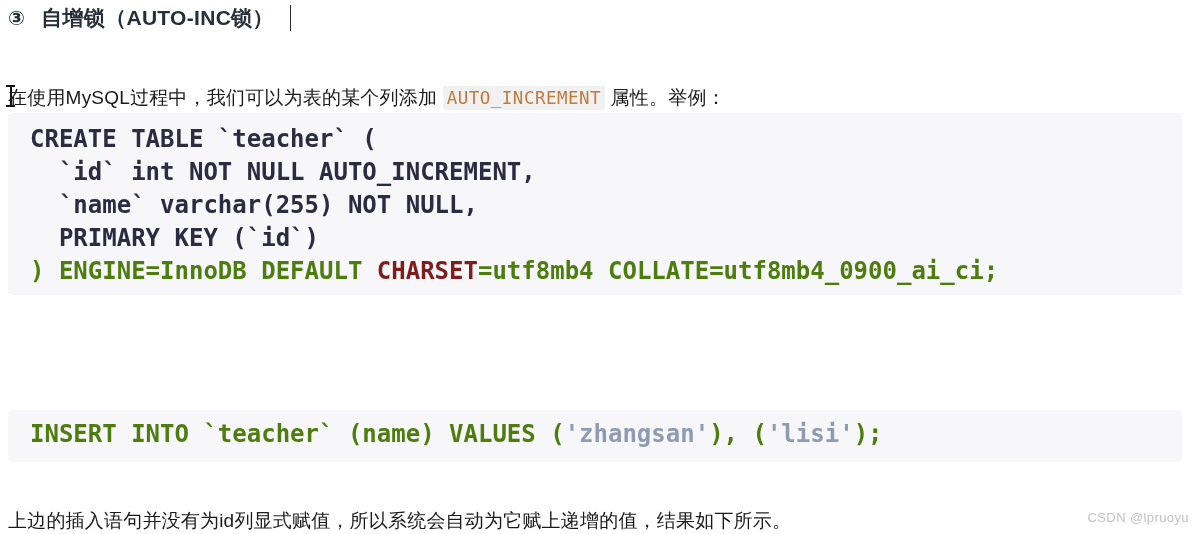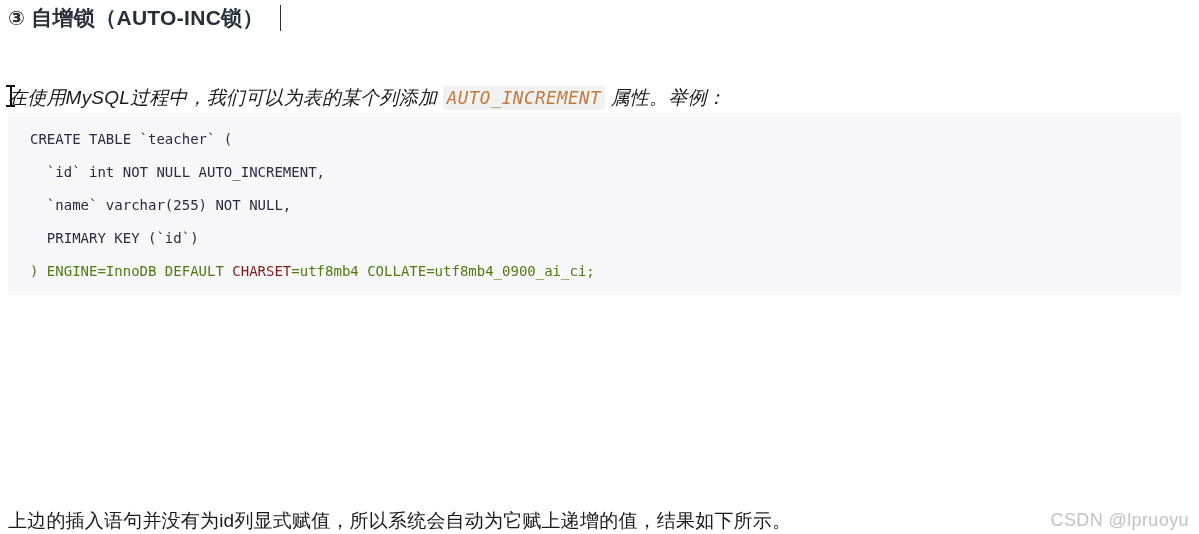--- a/index.html
+++ b/index.html
@@ -31,39 +31,39 @@
     top: 4px;
     font-size: 21px;
     font-weight: bold;
     color: #262e38;
     letter-spacing: 0.3px;
     white-space: nowrap;
     display: flex;
     align-items: center;
   }
   .heading .circled { font-size: 20px; }
-  .heading .htext { margin-left: 6px; }
+  .heading .htext { margin-left: 16px; }
   .caret {
     display: inline-block;
     width: 1px;
     height: 26px;
     background: #2a2f36;
     margin-left: 16px;
     vertical-align: middle;
   }
 
   
   .para {
     position: absolute;
     color: #1a1a1a;
     font-size: 19px;
     line-height: 37px;
     letter-spacing: 0.2px;
   }
-  .para-1 { left: 8px; top: 60px; white-space: nowrap; font-style: italic; }
+  .para-1 { left: 8px; top: 60px; white-space: nowrap; }
   .para-2 { left: 8px; top: 318px; width: 1180px; }
   .para-3 { left: 8px; top: 483px; white-space: nowrap; }
 
   code.inline {
     font-family: "DejaVu Sans Mono", "Liberation Mono", monospace;
     background: #f1f1f1;
     color: #c07a3e;
     font-size: 17.5px;
     padding: 2px 4px;
     border-radius: 2px;
@@ -71,25 +71,26 @@
   }
 
   
   .codeblock {
     position: absolute;
     background: #f7f6f8;
     border-radius: 4px;
     box-sizing: border-box;
     padding: 10px 0 10px 22px;
     font-family: "DejaVu Sans Mono", "Liberation Mono", monospace;
-    font-size: 14px;
+    font-size: 24px;
     line-height: 33px;
     color: #2b2b42;
     white-space: pre;
     overflow: hidden;
+    font-weight: bold;
   }
   .code-1 {
     left: 8px;
     top: 113px;
     width: 1174px;
     height: 182px;
   }
   .code-2 {
     left: 8px;
     top: 410px;
@@ -129,21 +130,21 @@
     background: #111;
   }
   .ibeam .bar-top { top: 1px; }
   .ibeam .bar-bot { bottom: 1px; }
 
   
   .watermark {
     position: absolute;
     right: 10px;
     top: 510px;
-    font-size: 18px;
+    font-size: 13px;
     color: #c2c2c2;
     letter-spacing: 0.4px;
     white-space: nowrap;
   }
 </style>
 </head>
 <body>
 
 <div class="page">
 
@@ -157,18 +158,19 @@
 
   <div class="ibeam">
     <div class="bar-top"></div>
     <div class="stem"></div>
     <div class="bar-bot"></div>
   </div>
 
   <div class="codeblock code-1"><span class="code-line">CREATE TABLE `teacher` (</span><span class="code-line">  `id` int NOT NULL AUTO_INCREMENT,</span><span class="code-line">  `name` varchar(255) NOT NULL,</span><span class="code-line">  PRIMARY KEY (`id`)</span><span class="code-line"><span class="tok-plain">) ENGINE=InnoDB DEFAULT </span><span class="tok-kw">CHARSET</span><span class="tok-plain">=utf8mb4 COLLATE=utf8mb4_0900_ai_ci;</span></span></div>
 
 
+  <div class="codeblock code-2"><span class="code-line"><span class="tok-plain">INSERT INTO `teacher` (name) VALUES (</span><span class="tok-str">'zhangsan'</span><span class="tok-plain">), (</span><span class="tok-str">'lisi'</span><span class="tok-plain">);</span></span></div>
 
   <p class="para para-3">上边的插入语句并没有为id列显式赋值，所以系统会自动为它赋上递增的值，结果如下所示。</p>
 
   <div class="watermark">CSDN @lpruoyu</div>
 
 </div>
 
 </body></html>

